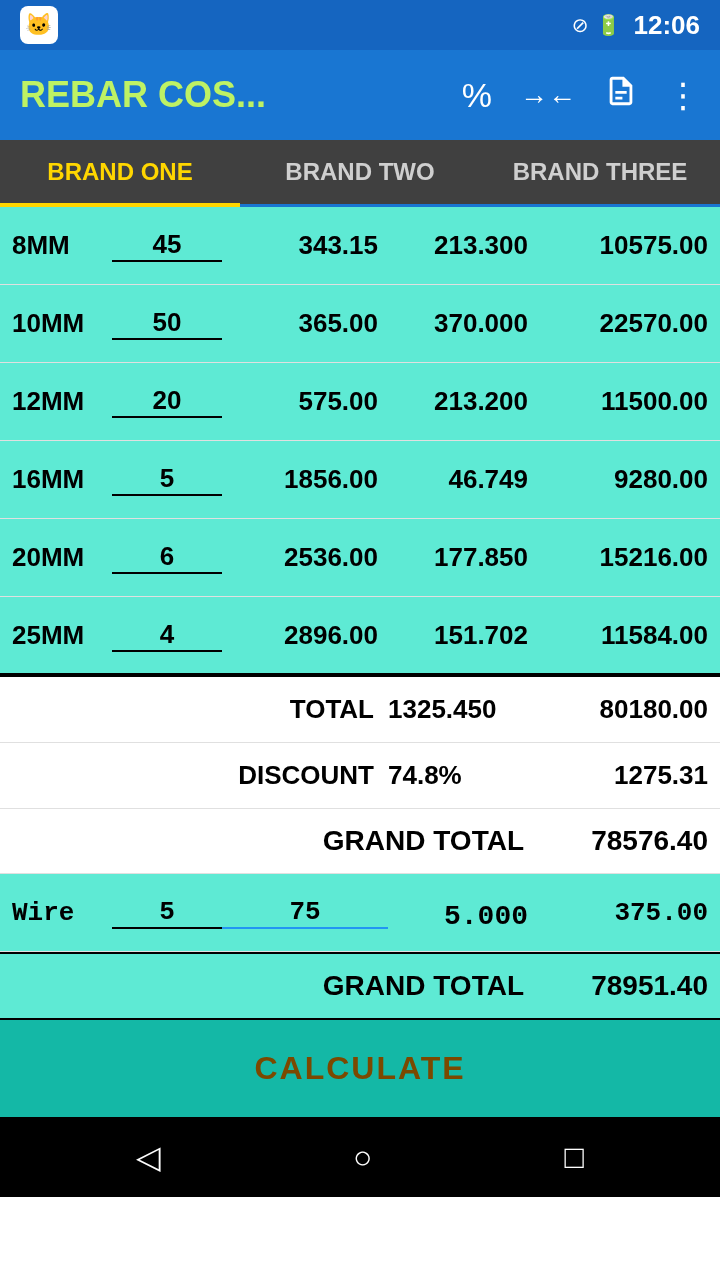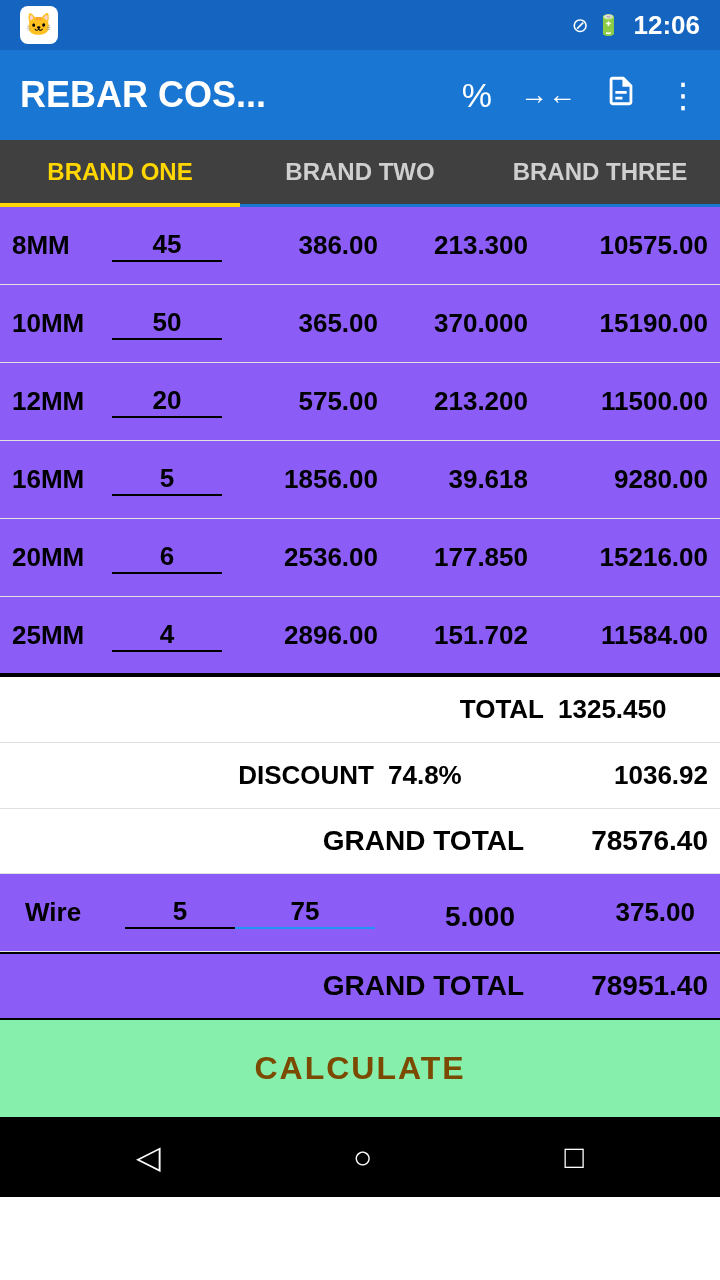--- a/index.html
+++ b/index.html
@@ -53,21 +53,21 @@
     
     .app-bar {
       background: #1976D2;
       height: 90px;
       display: flex;
       align-items: center;
       padding: 0 20px;
       gap: 20px;
     }
     .app-bar-title {
-      color: #ffffff;
+      color: #bef264;
       font-size: 36px;
       font-weight: bold;
       flex: 1;
     }
     .app-bar-actions {
       display: flex;
       align-items: center;
       gap: 28px;
     }
     .app-bar-icon {
@@ -100,21 +100,21 @@
       position: absolute;
       bottom: -3px;
       left: 0; right: 0;
       height: 4px;
       background: #FFD600;
     }
 
     
     .data-table {
       width: 100%;
-      background: #8b5cf6;
+      background: #5eead4;
       padding: 0;
     }
     .data-row {
       display: flex;
       align-items: center;
       border-bottom: 1px solid #e0e0e0;
       padding: 14px 12px;
       min-height: 78px;
     }
     .data-row .col-size {
@@ -210,23 +210,24 @@
       font-weight: bold;
       color: #000;
       text-align: right;
       min-width: 170px;
     }
 
     
     .wire-row {
       display: flex;
       align-items: center;
-      padding: 14px 25px;
+      padding: 14px 12px;
       border-bottom: 1px solid #e0e0e0;
       min-height: 78px;
+      font-family: Liberation Mono, monospace;
     }
     .wire-label {
       width: 100px;
       font-size: 26px;
       font-weight: bold;
       color: #000;
     }
     .wire-qty {
       width: 110px;
       font-size: 26px;
@@ -255,21 +256,21 @@
     .wire-total {
       width: 170px;
       font-size: 26px;
       font-weight: bold;
       color: #000;
       text-align: right;
     }
 
     
     .calculate-btn {
-      background: #86efac;
+      background: #14b8a6;
       width: 100%;
       padding: 30px;
       font-size: 32px;
       font-weight: bold;
       color: #7B4900;
       text-align: center;
       letter-spacing: 2px;
       border: none;
       cursor: pointer;
     }
@@ -326,46 +327,46 @@
   <div class="tab">BRAND TWO</div>
   <div class="tab">BRAND THREE</div>
 </div>
 
 
 <div class="data-table">
 
   <div class="data-row">
     <div class="col-size">8MM</div>
     <div class="col-qty">45</div>
-    <div class="col-price">386.00</div>
+    <div class="col-price">343.15</div>
     <div class="col-weight">213.300</div>
     <div class="col-total">10575.00</div>
   </div>
 
   <div class="data-row">
     <div class="col-size">10MM</div>
     <div class="col-qty">50</div>
     <div class="col-price">365.00</div>
     <div class="col-weight">370.000</div>
-    <div class="col-total">15190.00</div>
+    <div class="col-total">22570.00</div>
   </div>
 
   <div class="data-row">
     <div class="col-size">12MM</div>
     <div class="col-qty">20</div>
     <div class="col-price">575.00</div>
     <div class="col-weight">213.200</div>
     <div class="col-total">11500.00</div>
   </div>
 
   <div class="data-row">
     <div class="col-size">16MM</div>
     <div class="col-qty">5</div>
     <div class="col-price">1856.00</div>
-    <div class="col-weight">39.618</div>
+    <div class="col-weight">46.749</div>
     <div class="col-total">9280.00</div>
   </div>
 
   <div class="data-row">
     <div class="col-size">20MM</div>
     <div class="col-qty">6</div>
     <div class="col-price">2536.00</div>
     <div class="col-weight">177.850</div>
     <div class="col-total">15216.00</div>
   </div>
@@ -375,26 +376,27 @@
     <div class="col-qty">4</div>
     <div class="col-price">2896.00</div>
     <div class="col-weight">151.702</div>
     <div class="col-total">11584.00</div>
   </div>
 
   <div class="summary-section">
     <div class="summary-row">
       <div class="summary-label">TOTAL</div>
       <div class="summary-val1">1325.450</div>
+      <div class="summary-val2">80180.00</div>
     </div>
 
     <div class="summary-row">
       <div class="summary-label">DISCOUNT</div>
       <div class="summary-val1">74.8%</div>
-      <div class="summary-val2">1036.92</div>
+      <div class="summary-val2">1275.31</div>
     </div>
 
     <div class="grand-total-row">
       <div class="grand-total-label">GRAND TOTAL</div>
       <div class="grand-total-val">78576.40</div>
     </div>
   </div>
 
   <div class="wire-row">
     <div class="wire-label">Wire</div>

